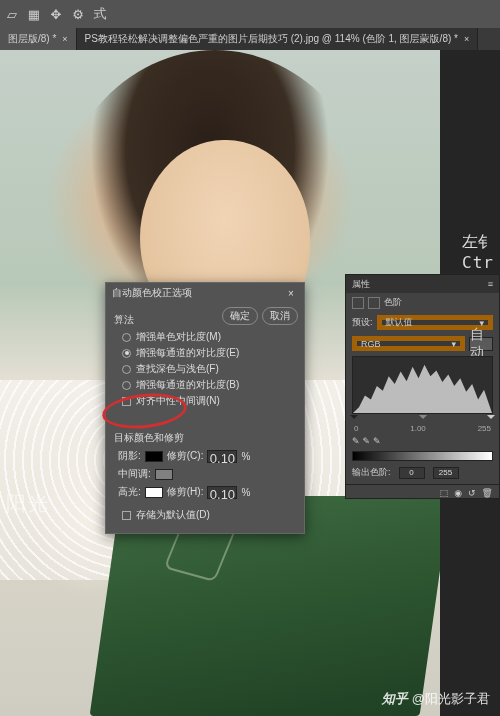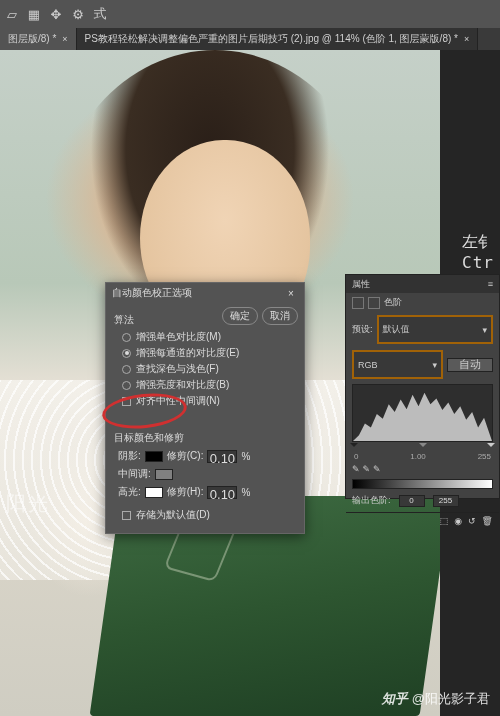--- a/index.html
+++ b/index.html
@@ -41,22 +41,22 @@
 .row3{display:flex;align-items:center;gap:4px;padding:2px 0 2px 4px}
 .swatch{width:18px;height:11px;border:1px solid #222}
 .inp{width:30px;height:13px;background:#383838;border:1px solid #222;color:#ddd;font-size:13px;text-align:center}
 .btns{position:absolute;right:6px;top:24px;display:flex;flex-direction:row;gap:4px}
 .btn{width:36px;height:18px;border:1px solid #888;border-radius:9px;color:#ddd;font-size:10px;display:flex;align-items:center;justify-content:center;background:#535353}
 .circ{position:absolute;left:102px;top:394px;width:85px;height:34px;border:3px solid #d03030;border-radius:50%;pointer-events:none;transform:rotate(-6deg)}
 .panel{position:absolute;right:0;top:274px;width:155px;height:225px;background:#424242;border:1px solid #222;font-size:9px;color:#ccc}
 .pnl-tabs{height:18px;background:#323232;display:flex;align-items:center;padding:0 6px;}
 .pnl-row{display:flex;align-items:center;padding:3px 6px;gap:4px}
 .pnl-row .tiny-icon{width:12px;height:12px;border:1px solid #777}
-.select{flex:1;height:29px;background:#383838;border:2px solid #a16207;padding:0 4px;display:flex;align-items:center;justify-content:space-between}
-.mini-btn{width:46px;height:14px;background:#5a5a5a;border:1px solid #222;display:flex;align-items:center;justify-content:center;font-size:11px}
+.select{flex:1;height:15px;background:#383838;border:5px solid #a16207;padding:0 4px;display:flex;align-items:center;justify-content:space-between}
+.mini-btn{width:24px;height:14px;background:#5a5a5a;border:1px solid #222;display:flex;align-items:center;justify-content:center;font-size:14px}
 .histo{margin:2px 6px;height:58px;background:#2e2e2e;border:1px solid #222;position:relative;overflow:hidden}
 .histo svg{width:100%;height:100%}
 .numrow{display:flex;justify-content:space-between;padding:0 8px;color:#aaa;font-size:8px}
 .gradient{margin:2px 6px;height:10px;background:linear-gradient(to right,#000,#fff);border:1px solid #222}
 .sliders{position:relative;margin:0 6px;height:8px}
 .tri{position:absolute;top:-1px;width:0;height:0;border:4px solid transparent;border-top-color:#ccc}
 .outrow{display:flex;align-items:center;gap:8px;padding:3px 6px}
 .outbox{width:26px;height:12px;background:#383838;border:1px solid #222;font-size:8px;text-align:center;color:#ddd}
 .watermark{position:absolute;right:10px;bottom:8px;color:rgba(255,255,255,.85);font-size:13px;display:flex;align-items:center;gap:4px}
 .zh{font-weight:bold;font-style:italic}
@@ -120,21 +120,21 @@
     <div class="opt">
         <span class="radio on"></span>
         <span>增强每通道的对比度(E)</span>
       </div>
     <div class="opt">
         <span class="radio"></span>
         <span>查找深色与浅色(F)</span>
       </div>
     <div class="opt">
         <span class="radio"></span>
-        <span>增强亮度和对比度(B)</span>
+        <span>增强每通道的对比度(B)</span>
       </div>
     <div class="opt">
         <span class="chk"></span>
         <span>对齐中性中间调(N)</span>
       </div>
 
     <div class="fieldset-label" style="margin-top:22px">目标颜色和修剪</div>
     <div class="row3">
       <span>阴影:</span>
       <span class="swatch" style="background:#000"></span>

